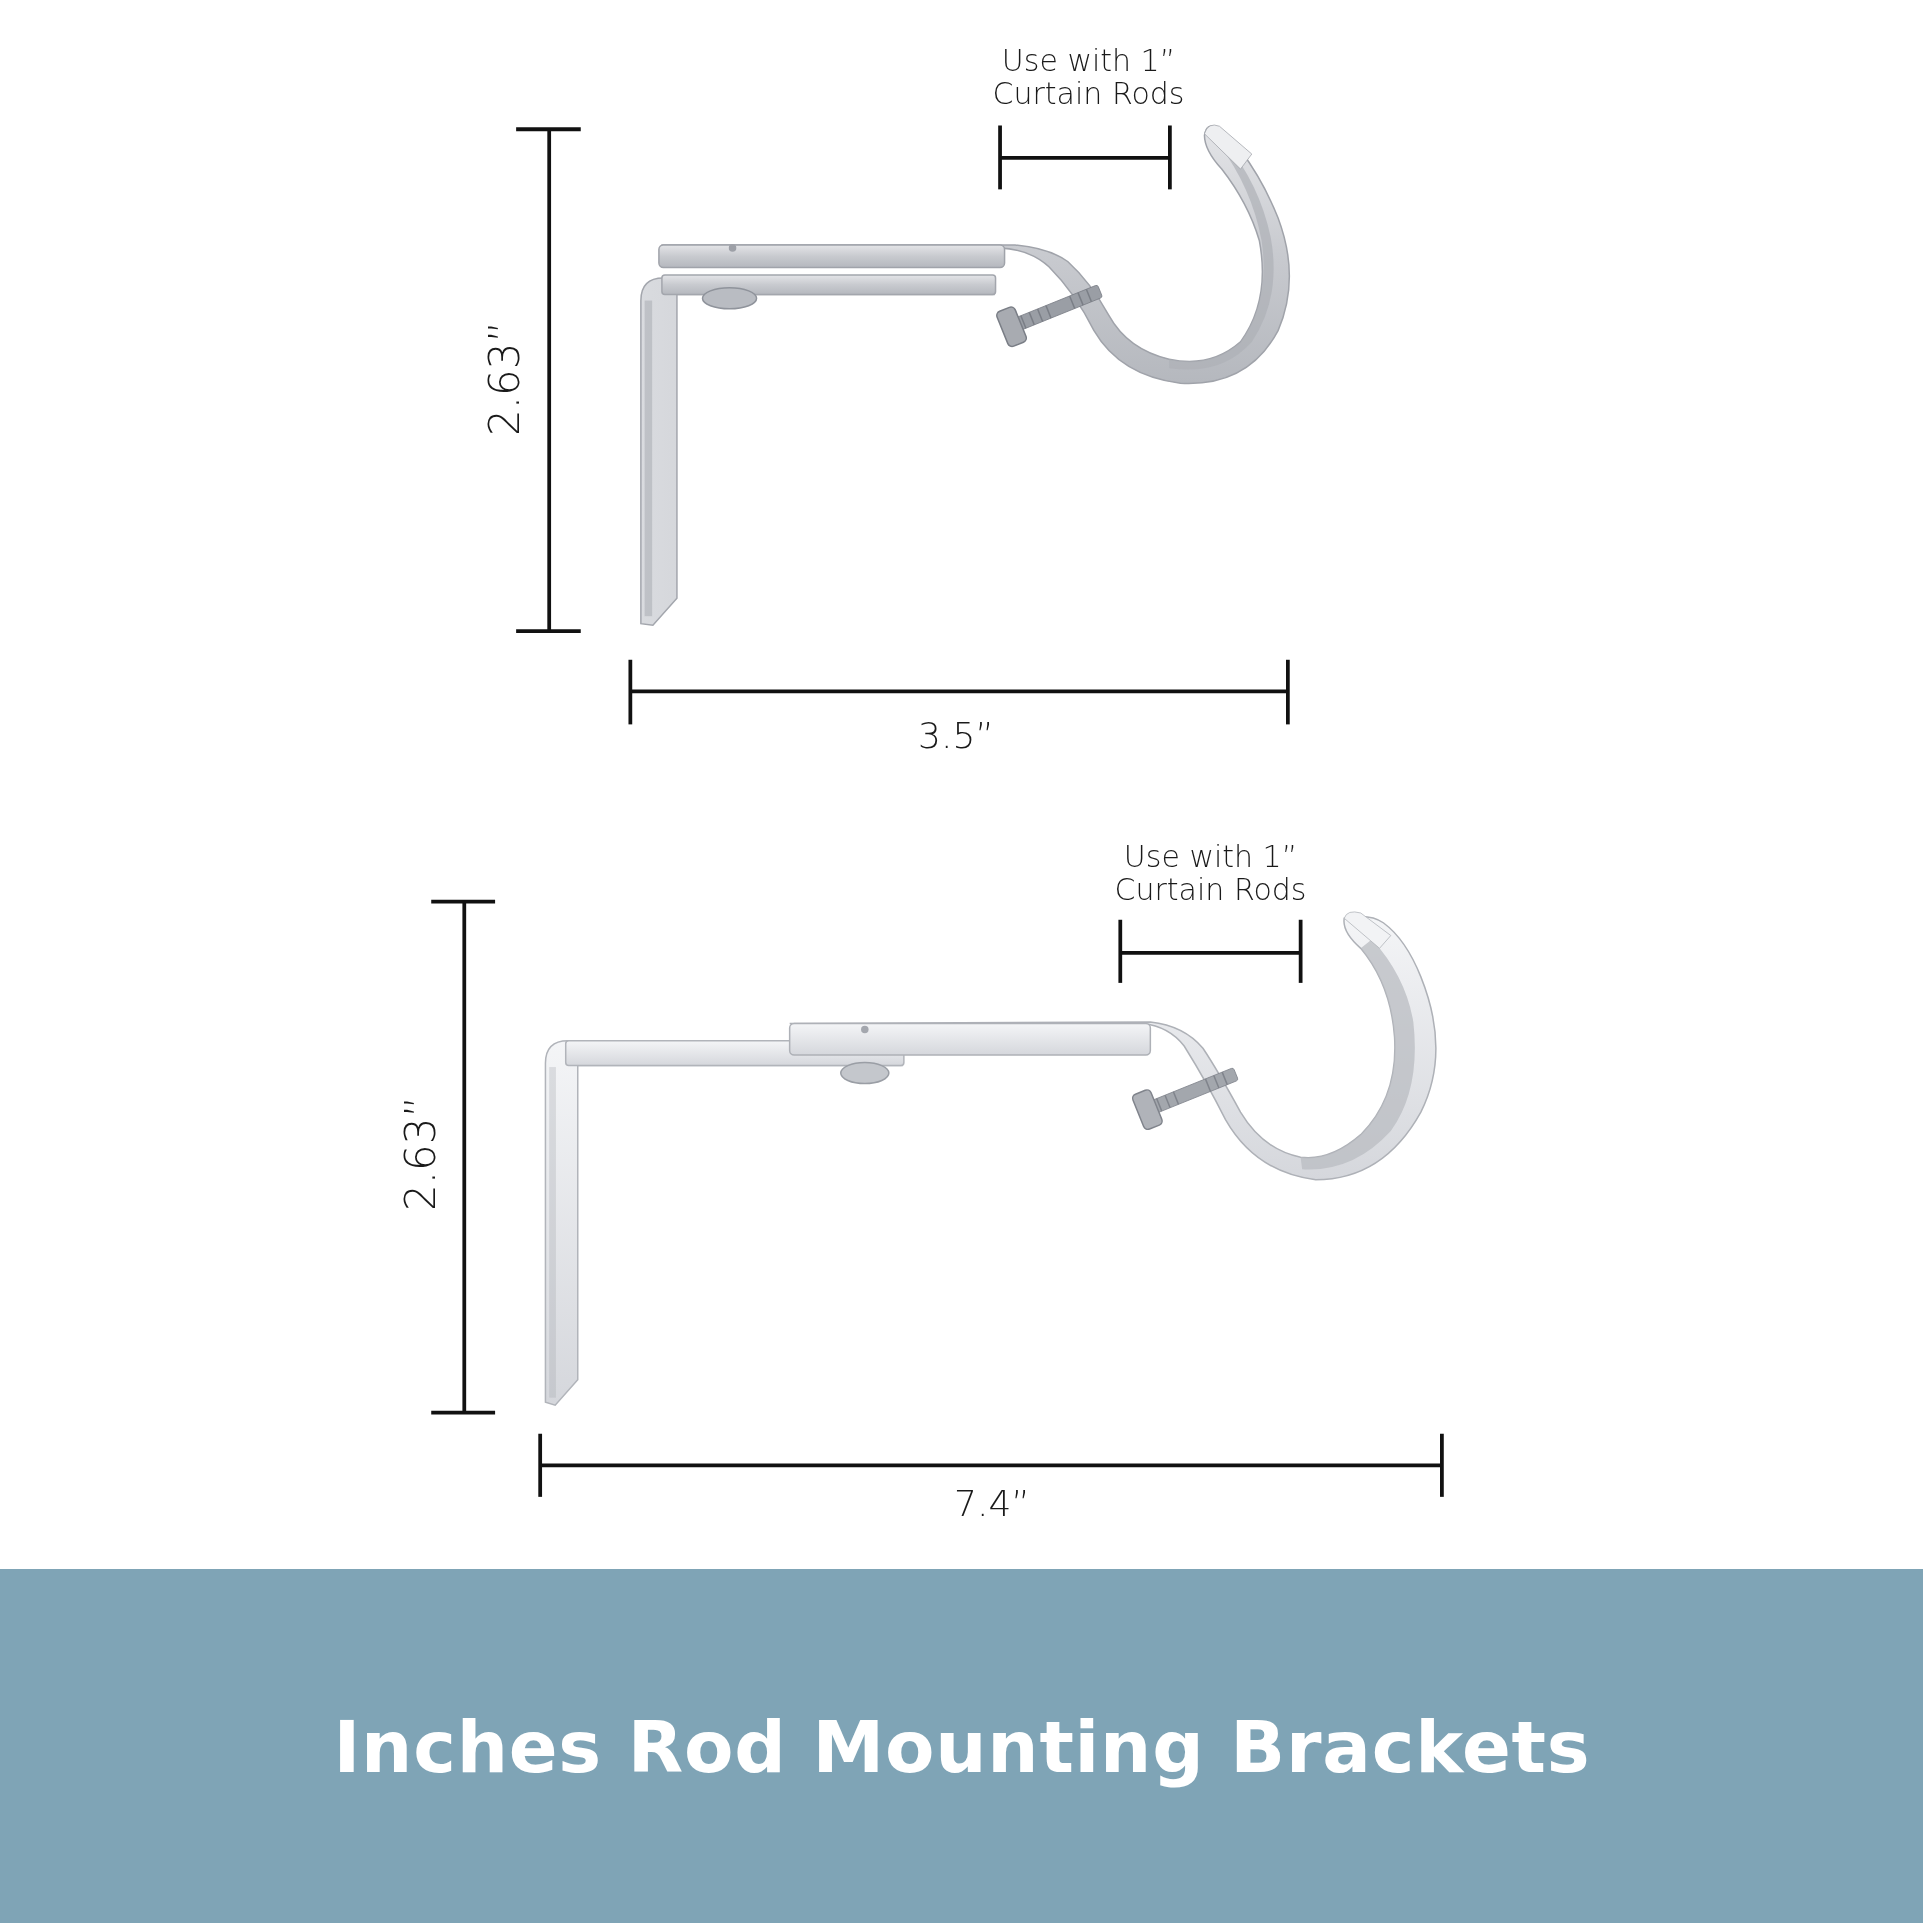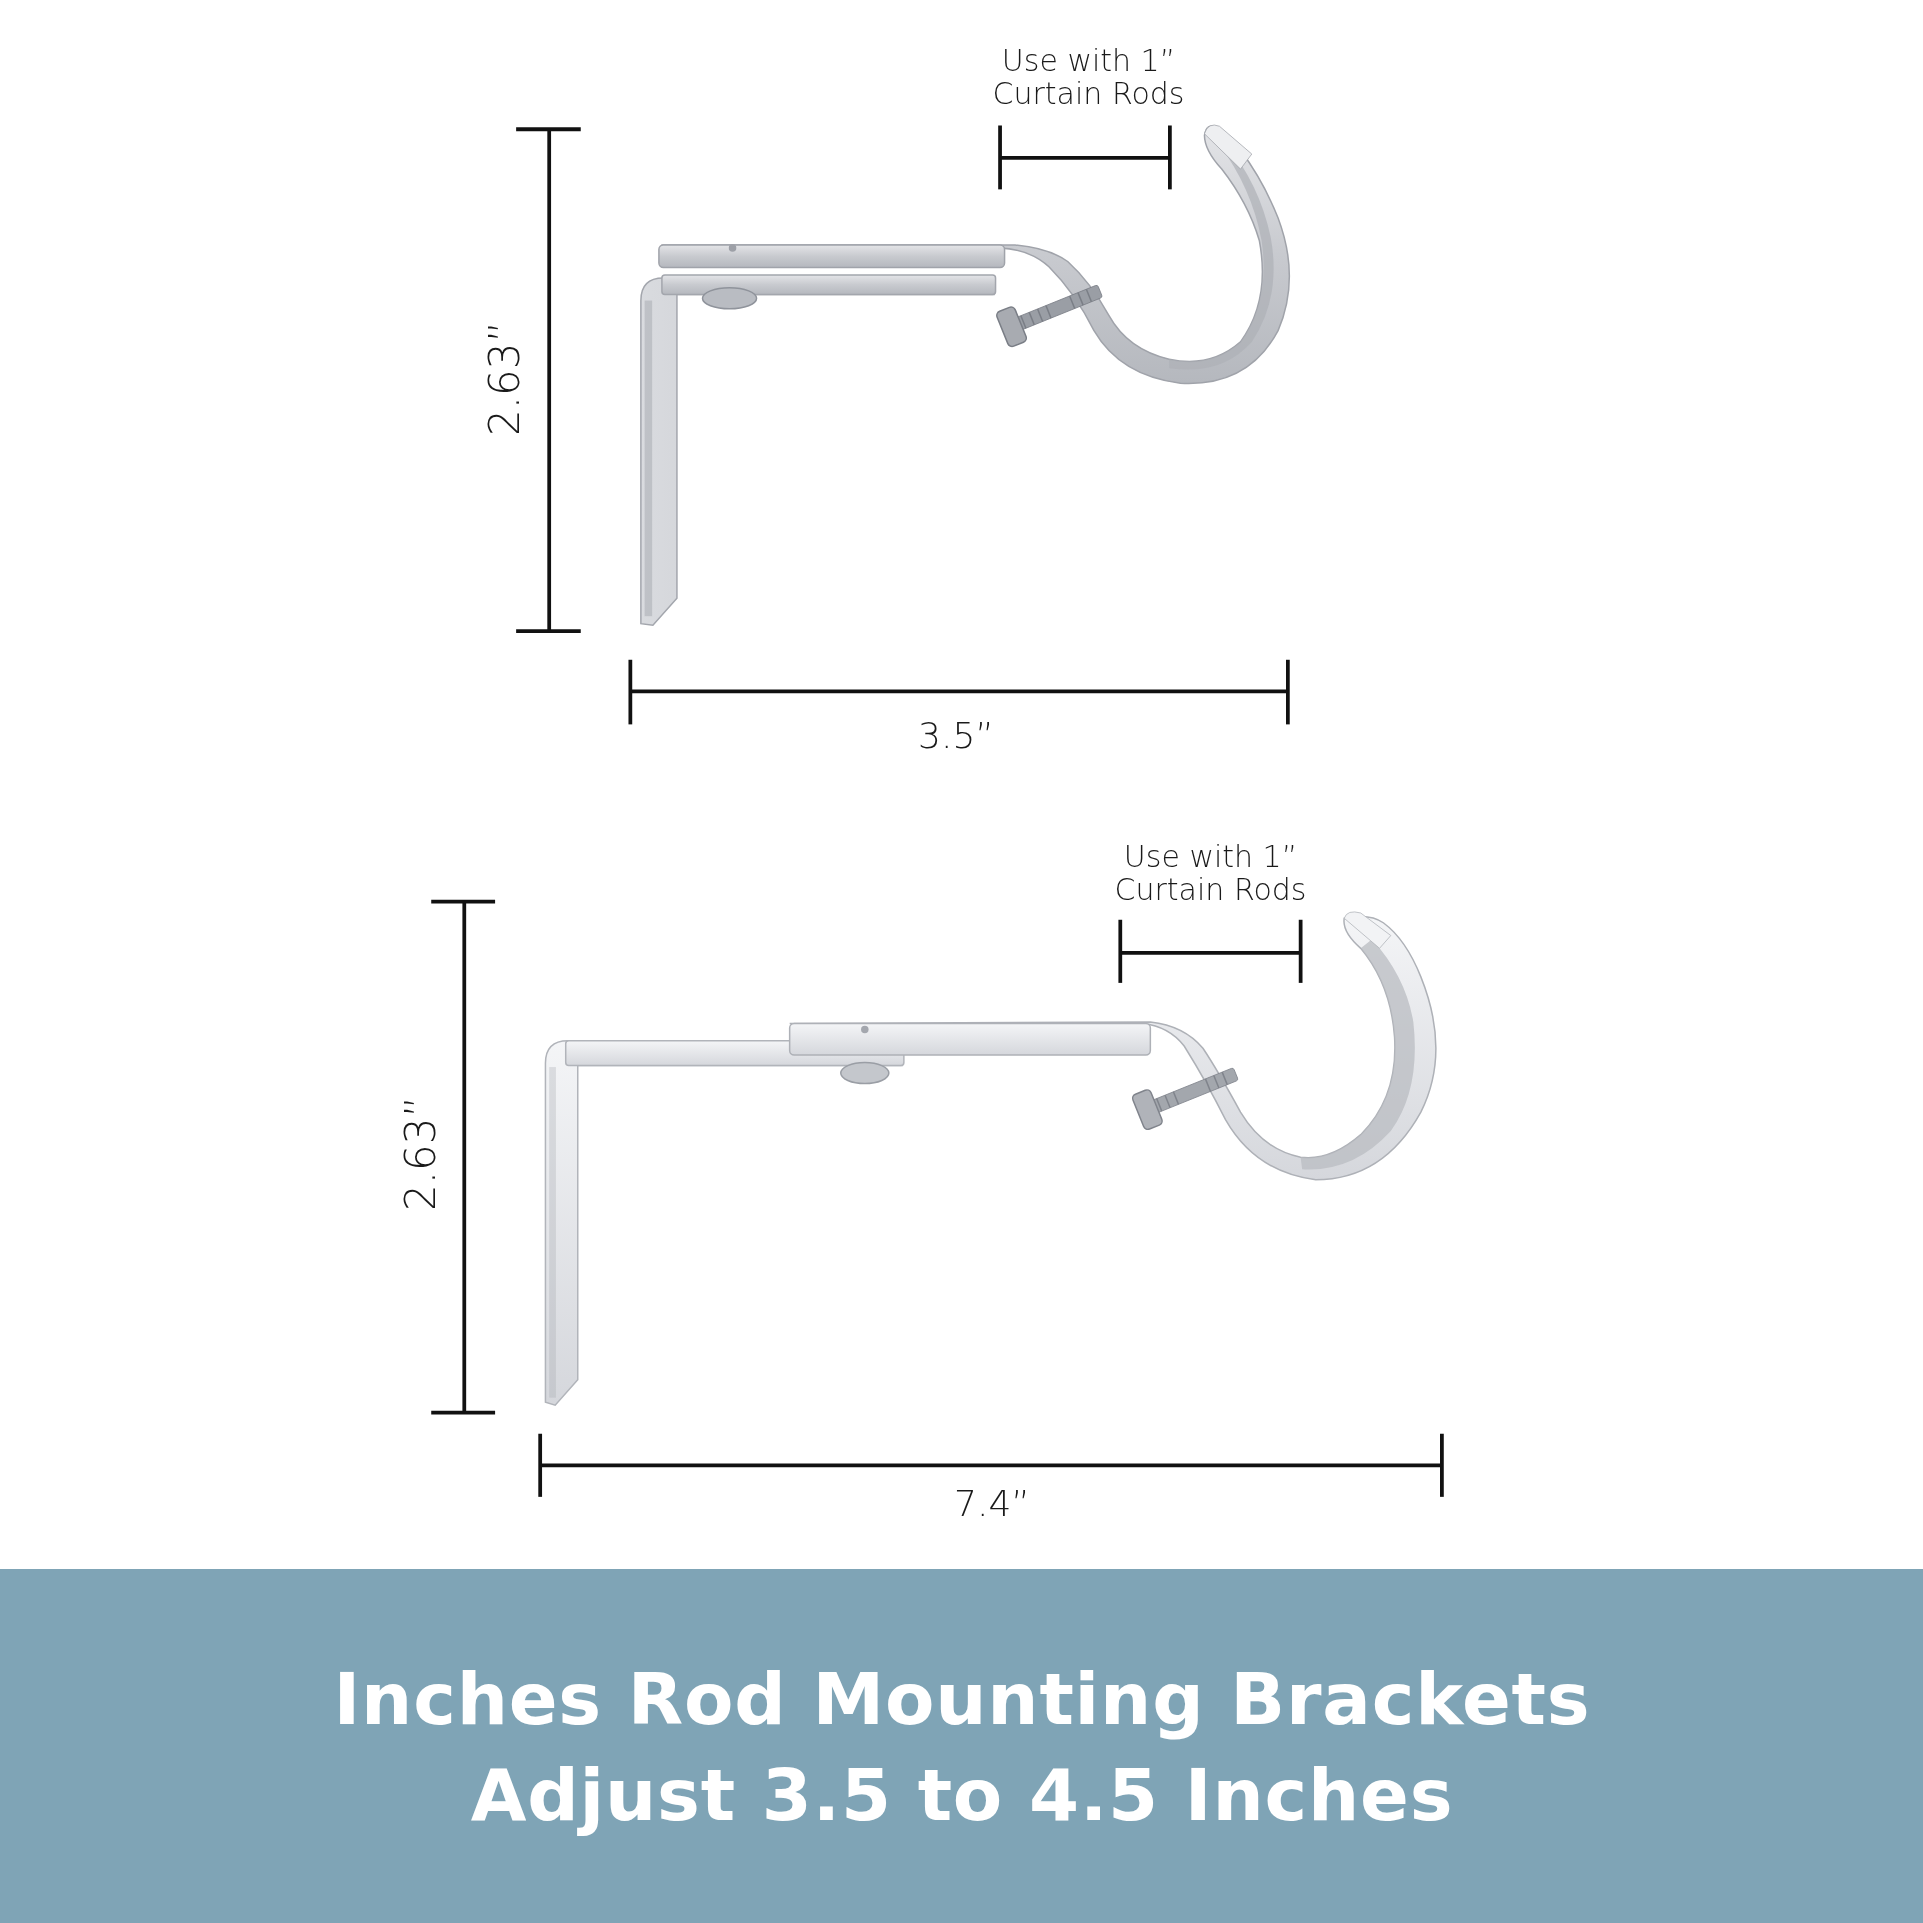--- a/index.html
+++ b/index.html
@@ -169,15 +169,14 @@
   <div class="rod-note" style="left:1099px; top:840px; width:207px;">
     <div>Use with 1”</div>
     <div>Curtain Rods</div>
   </div>
   <div class="label dim-v" style="left:392px; top:1211px;">2.63”</div>
   <div class="label dim-h" style="left:984px; top:1486px;">7.4”</div>
 </div>
 
 <div class="banner">
   <div class="banner-line">Inches Rod Mounting Brackets</div>
-  <div class="banner-line">Adjust 3.5 to 4.5 Inches</div>
 </div>
 
 
 </body></html>

